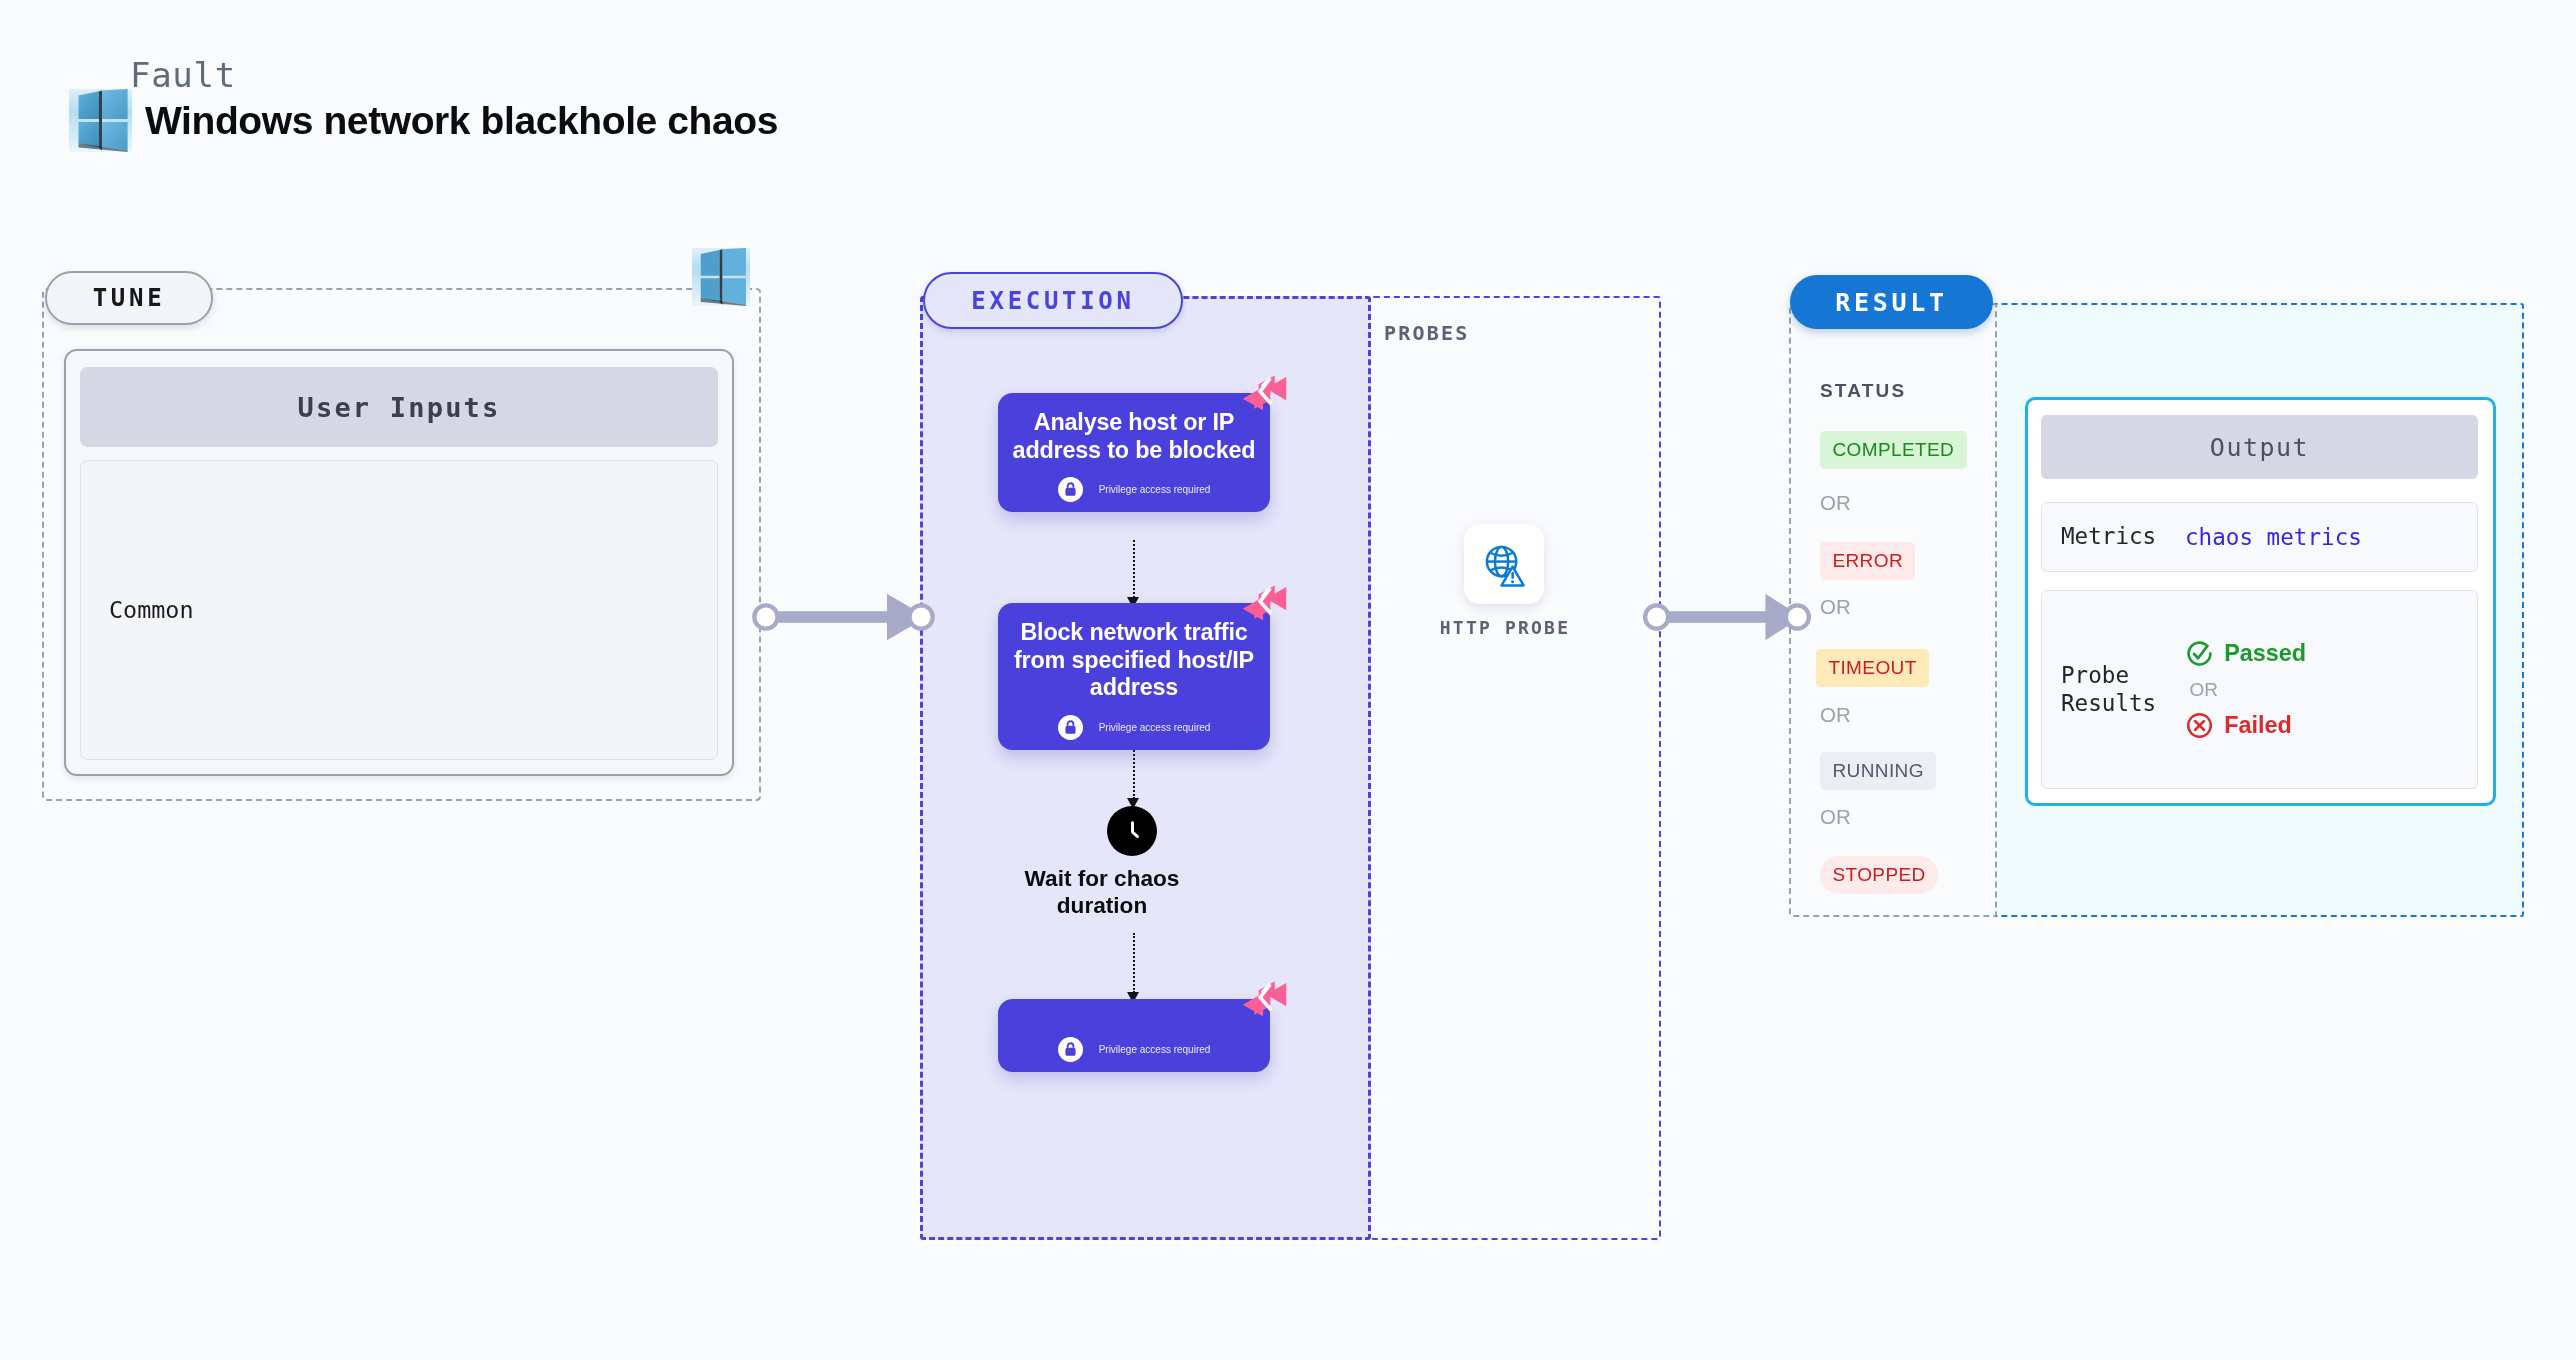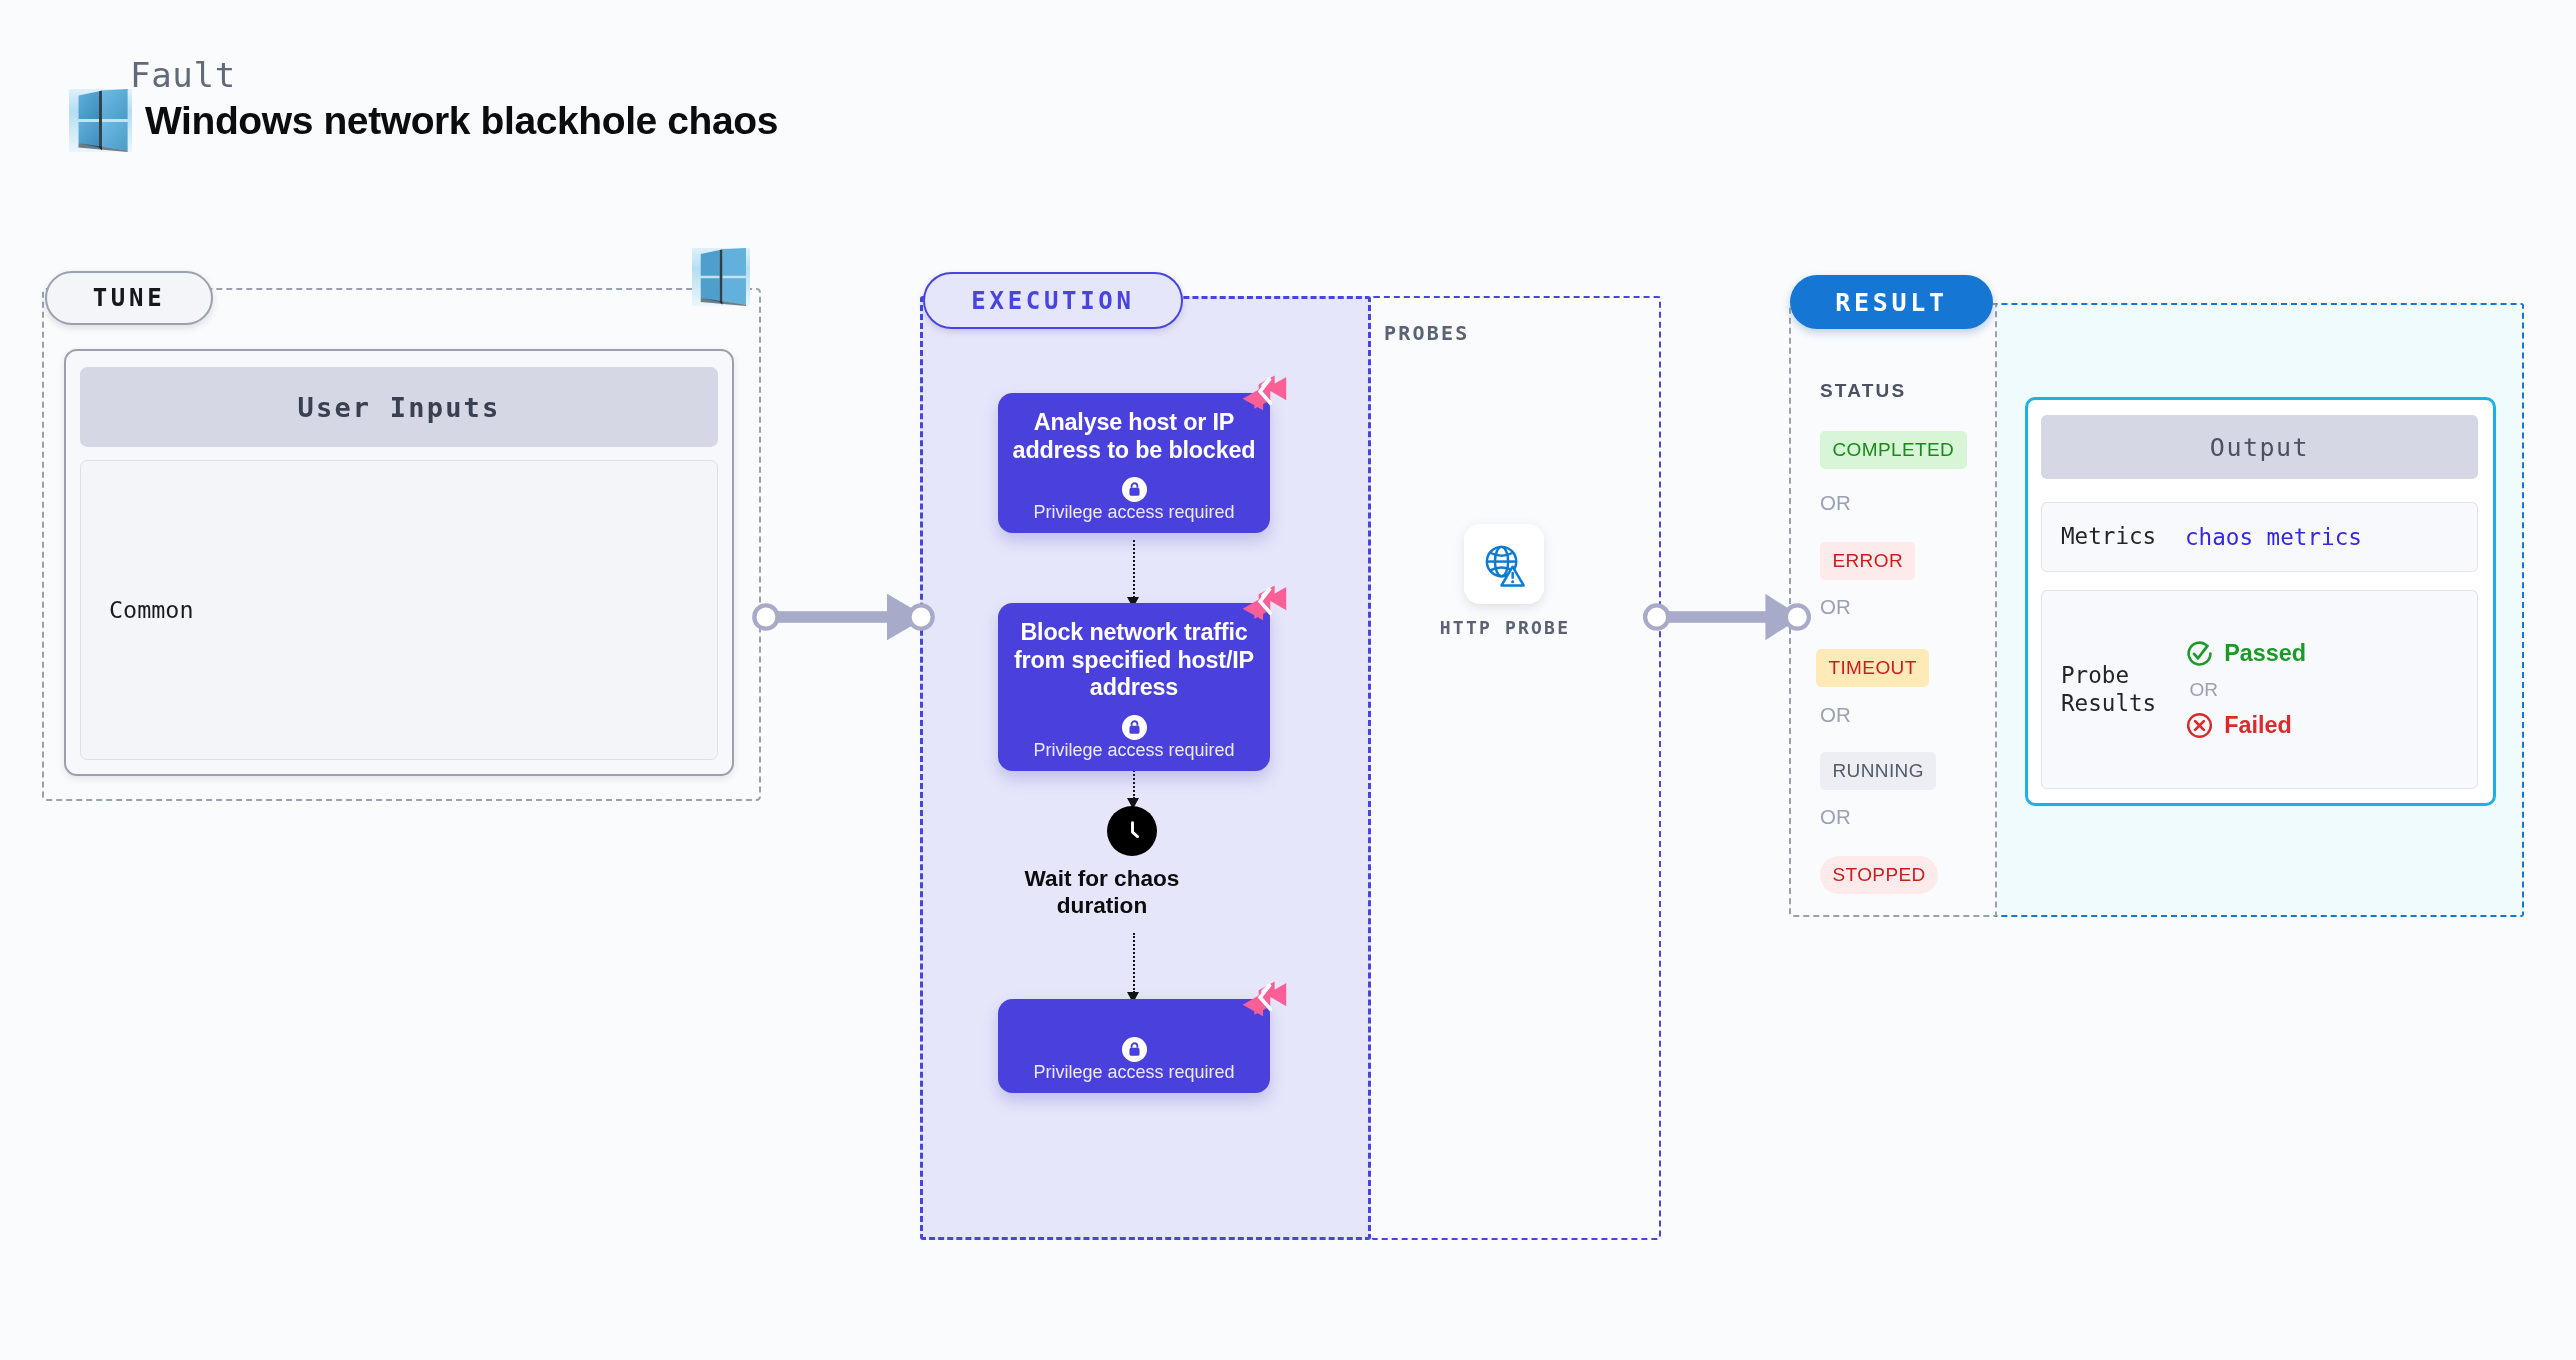--- a/index.html
+++ b/index.html
@@ -109,22 +109,22 @@
     position: absolute; width: 272px; border-radius: 14.6px;
     background: #4a41dd; color: #ffffff;
     box-shadow: 0 7.3px 16px rgba(60,55,180,.22);
     padding: 16px 14.6px 10.2px 14.6px; z-index: 12;
   }
   .step-title {
     font-size: 23.4px; font-weight: 700; text-align: center; line-height: 1.18;
     letter-spacing: -0.2px;
   }
   .step-priv {
-    display: flex; align-items: center; justify-content: center; gap: 0;
-    margin-top: 13px; font-size: 18px; color: #eceaff; flex-direction: column;
+    display: flex; align-items: center; justify-content: center; gap: 16px;
+    margin-top: 13px; font-size: 10px; color: #eceaff;
   }
   .lock-badge {
     width: 25px; height: 25px; border-radius: 50%; background: #ffffff;
     display: flex; align-items: center; justify-content: center; flex: 0 0 auto;
   }
   
   .ribbon { position: absolute; right: -17.5px; top: -19px; z-index: 14; }
 
   
   .vdot {

